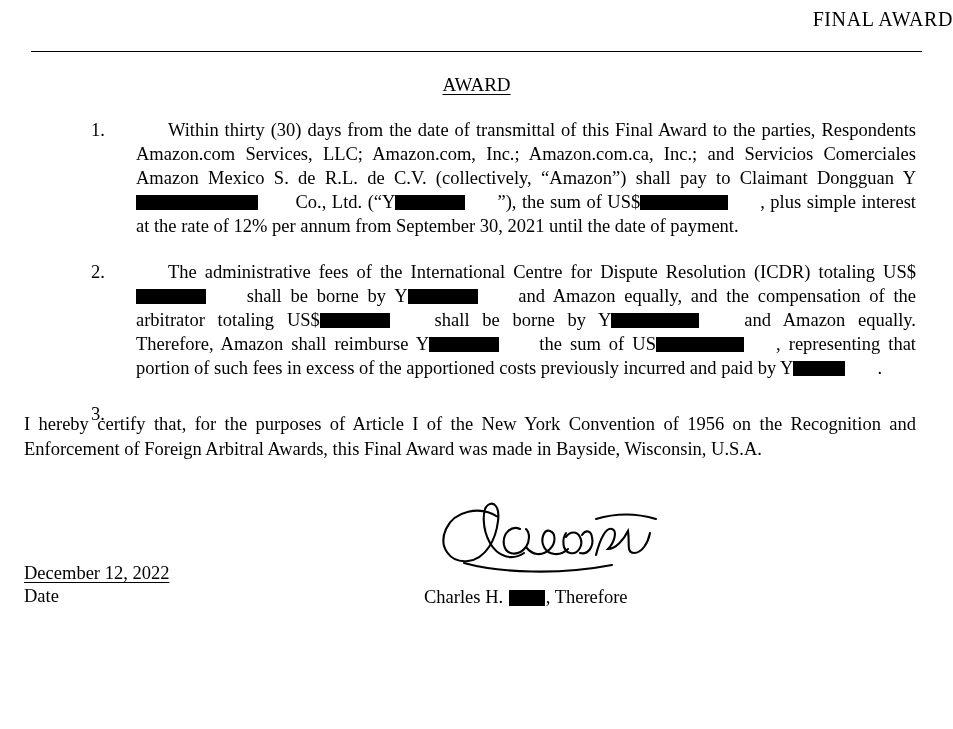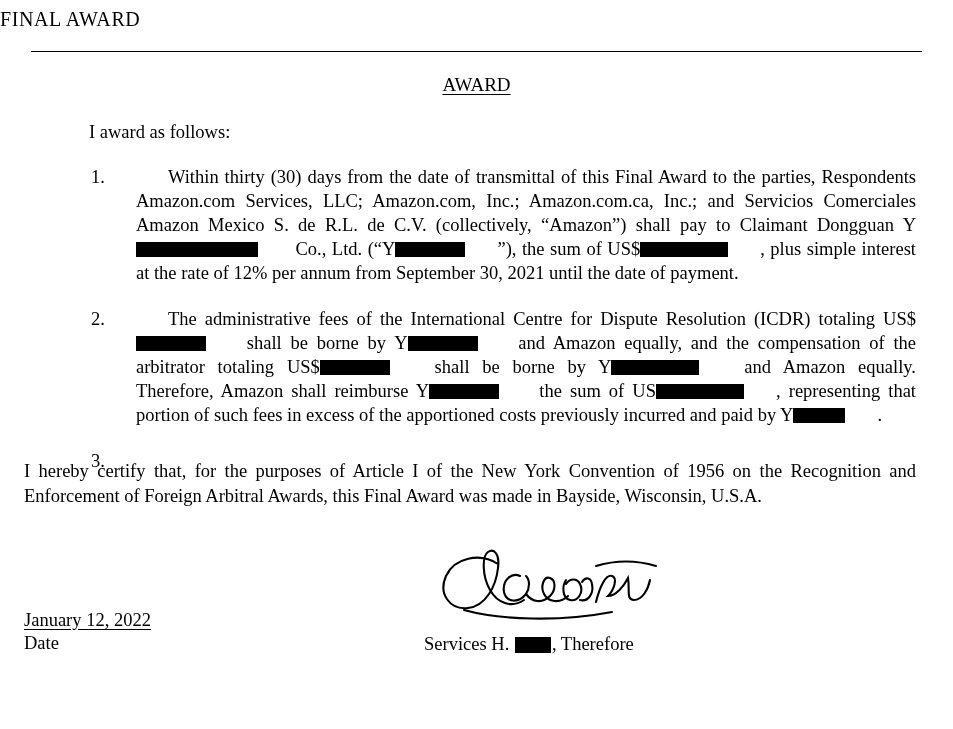--- a/index.html
+++ b/index.html
@@ -15,21 +15,21 @@
     position: relative;
     overflow: hidden;
   }
   .page {
     position: relative;
     width: 953px;
     height: 729px;
     box-sizing: border-box;
   }
   .doc-title {
-    text-align: left;
+    text-align: right;
     font-size: 20px;
     letter-spacing: 0.6px;
     margin: 8px 0 0 0;
     font-family: "Liberation Serif", serif;
   }
   .rule {
     border: 0;
     border-top: 1.4px solid #000;
     margin: 20px 31px 0 31px;
   }
@@ -136,21 +136,20 @@
 <div class="page">
 
   <div class="doc-title">FINAL AWARD</div>
 
   <hr class="rule">
 
   <div class="section-heading">AWARD</div>
 
   <div class="body-wrap">
 
-    <div class="lead">I award as follows:</div>
 
     <ol class="award-list">
 
       <li>
         <span class="num">1.</span>
         <span class="item-text">Within thirty (30) days from the date of transmittal of this Final Award to the parties, Respondents Amazon.com Services, LLC; Amazon.com, Inc.; Amazon.com.ca, Inc.; and Servicios Comerciales Amazon Mexico S. de R.L. de C.V. (collectively, “Amazon”) shall pay to Claimant Dongguan Y</span><span class="redact r-xl"></span><span class="item-text"> Co., Ltd. (“Y</span><span class="redact r-md"></span><span class="item-text">”), the sum of US$</span><span class="redact r-lg"></span><span class="item-text">, plus simple interest at the rate of 12% per annum from September 30, 2021 until the date of payment.</span>
       </li>
 
       <li>
         <span class="num">2.</span>
@@ -177,21 +176,21 @@
           <path d="M146 34 C142 40, 142 52, 150 54 C158 56, 164 46, 160 38 C157 32, 150 32, 146 38"></path>
           <path d="M160 54 C168 56, 174 48, 172 38 C171 32, 166 30, 162 36"></path>
           <path d="M176 56 C180 40, 186 28, 192 30 C198 32, 194 44, 188 50 C196 50, 204 40, 208 32 C210 44, 206 54, 214 54 C222 54, 228 44, 230 34"></path>
           <path d="M176 20 C196 14, 216 14, 236 20"></path>
           <path d="M44 64 C80 74, 140 76, 192 66"></path>
         </g>
       </svg>
     </div>
 
     <div class="date-block">
-      <span class="date-value">January 12, 2022</span>
+      <span class="date-value">December 12, 2022</span>
       <span class="date-label">Date</span>
     </div>
 
-    <div class="arb-line"><span>Services H. </span><span class="redact"></span><span>, Therefore</span></div>
+    <div class="arb-line"><span>Charles H. </span><span class="redact"></span><span>, Therefore</span></div>
 
   </div>
 
 </div>
 
 </body></html>

